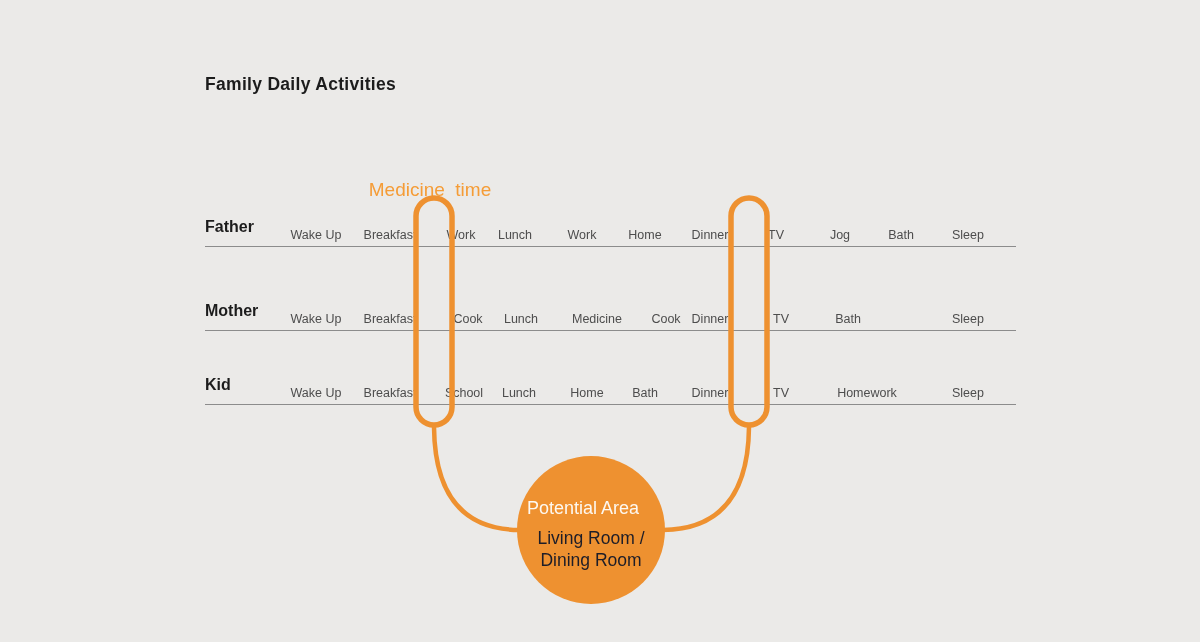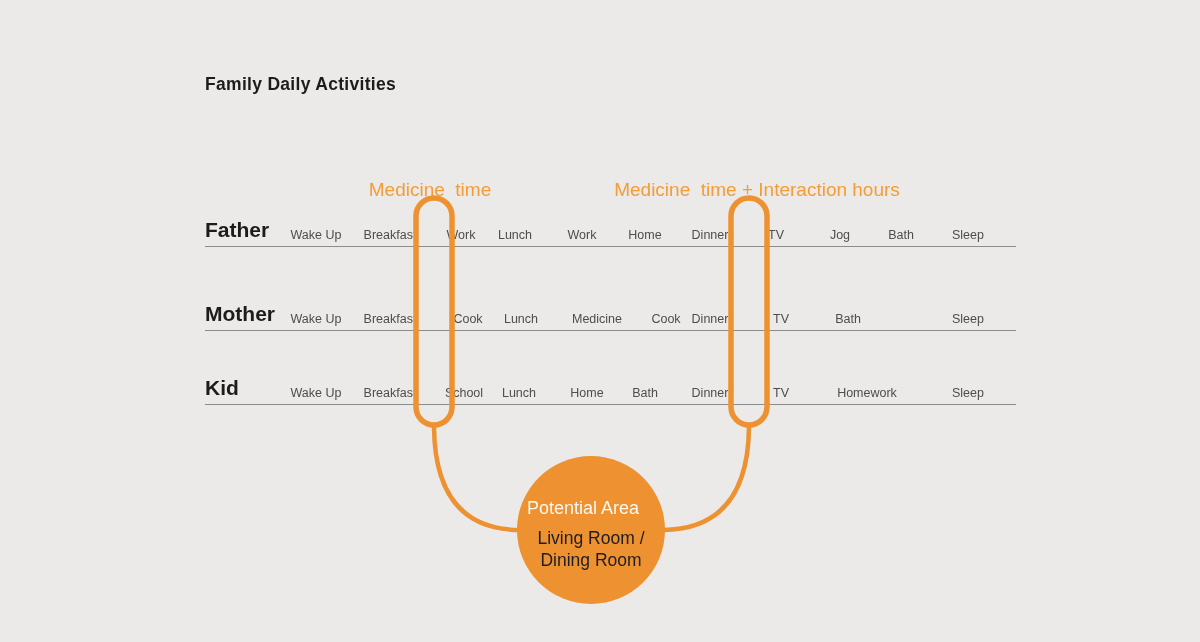--- a/index.html
+++ b/index.html
@@ -34,21 +34,21 @@
   .cap-label{
     position:absolute;
     transform:translateX(-50%);
     font-size:19px;
     color:var(--accent-orange-text);
     white-space:pre;
     margin-top:16px;
   }
   .row-name{
     position:absolute;
-    font-size:21px;font-weight:bold;
+    font-size:16px;font-weight:bold;
     color:var(--heading-text);
     white-space:nowrap;
   }
   .row-line{
     position:absolute;
     height:1px;
     background:var(--timeline-gray);
   }
   .activity{
     position:absolute;
@@ -94,21 +94,20 @@
 </style>
 </head>
 <body>
 
 <div class="canvas">
 
   <div class="title">Family Daily Activities</div>
 
   <div class="cap-label" id="lbl-left" style="left: 430px; top: 163px;">Medicine  time</div>
 
-  <div class="cap-label" id="lbl-right" style="left: 757px; top: 163px;">Medicine  time + Interaction hours</div>
 
   <div id="rows">
       <div class="row-name" style="left: 205px; top: 218px;">Father</div>
       <div class="row-line" style="left: 205px; width: 811px; top: 246px;"></div>
       <div class="activity" style="left: 316px; top: 228px;">Wake Up</div>
       <div class="activity" style="left: 390px; top: 228px;">Breakfast</div>
       <div class="activity" style="left: 461px; top: 228px;">Work</div>
       <div class="activity" style="left: 515px; top: 228px;">Lunch</div>
       <div class="activity" style="left: 582px; top: 228px;">Work</div>
       <div class="activity" style="left: 645px; top: 228px;">Home</div>

